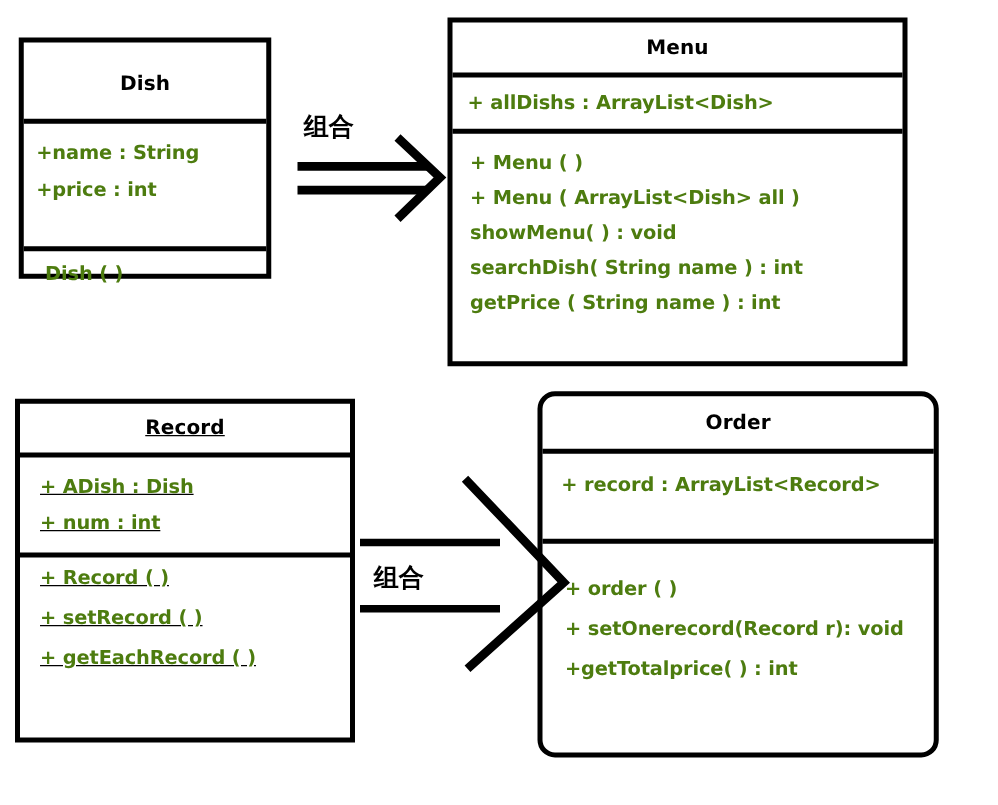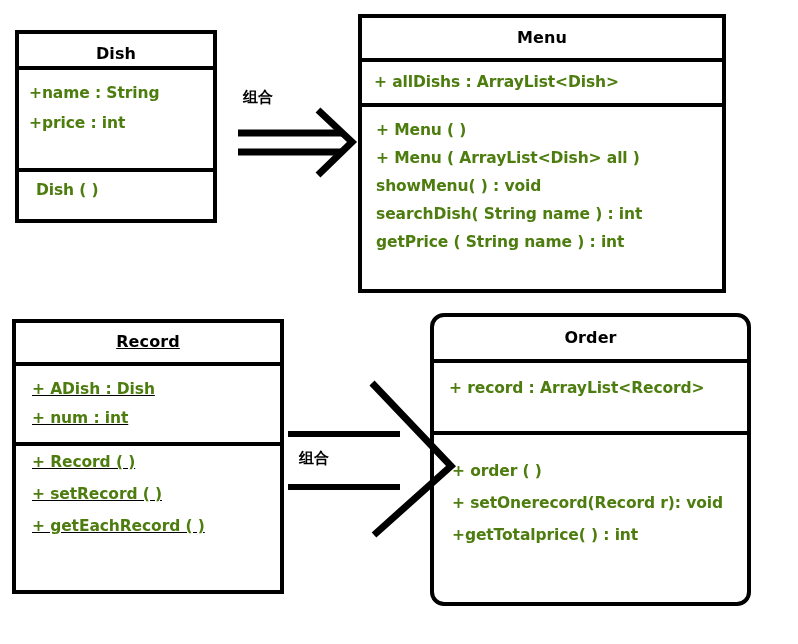--- a/index.html
+++ b/index.html
@@ -47,21 +47,21 @@
   .uml-member {
     font-weight: bold;
     font-size: 15.5px;
     color: #4d7c0f;
     white-space: nowrap;
     letter-spacing: -0.1px;
   }
 
   
   #class-dish { left: 15px; top: 30px; width: 202px; height: 193px; }
-  #class-dish .sec-title { height: 32px; padding-top: 10px; }
+  #class-dish .sec-title { height: 48px; padding-top: 10px; margin-top: 13px; }
   #class-dish .sec-attrs { height: 102px; padding: 14px 0 0 10px; }
   #class-dish .sec-attrs .uml-member { margin-bottom: 12px; }
   #class-dish .sec-ops { height: 39px; padding: 9px 0 0 17px; }
 
   
   #class-menu { left: 358px; top: 14px; width: 368px; height: 279px; }
   #class-menu .sec-title { height: 40px; padding-top: 10px; }
   #class-menu .sec-attrs { height: 45px; padding: 11px 0 0 12px; }
   #class-menu .sec-ops { height: 190px; padding: 14px 0 17px 14px; }
   #class-menu .sec-ops .uml-member { margin-bottom: 10px; }
@@ -85,21 +85,21 @@
   .relation {
     position: absolute;
   }
   .relation svg {
     display: block;
     overflow: visible;
   }
   .relation-label {
     position: absolute;
     font-weight: bold;
-    font-size: 15px;
+    font-size: 20px;
     color: #000000;
     white-space: nowrap;
   }
   #relation-dish-menu { left: 230px; top: 88px; width: 130px; height: 80px; }
   #relation-dish-menu .relation-label { left: 13px; top: 0px; }
   #relation-record-order { left: 288px; top: 378px; width: 170px; height: 165px; }
   #relation-record-order .relation-label { left: 11px; top: 71px; }
 </style>
 </head>
 <body>

